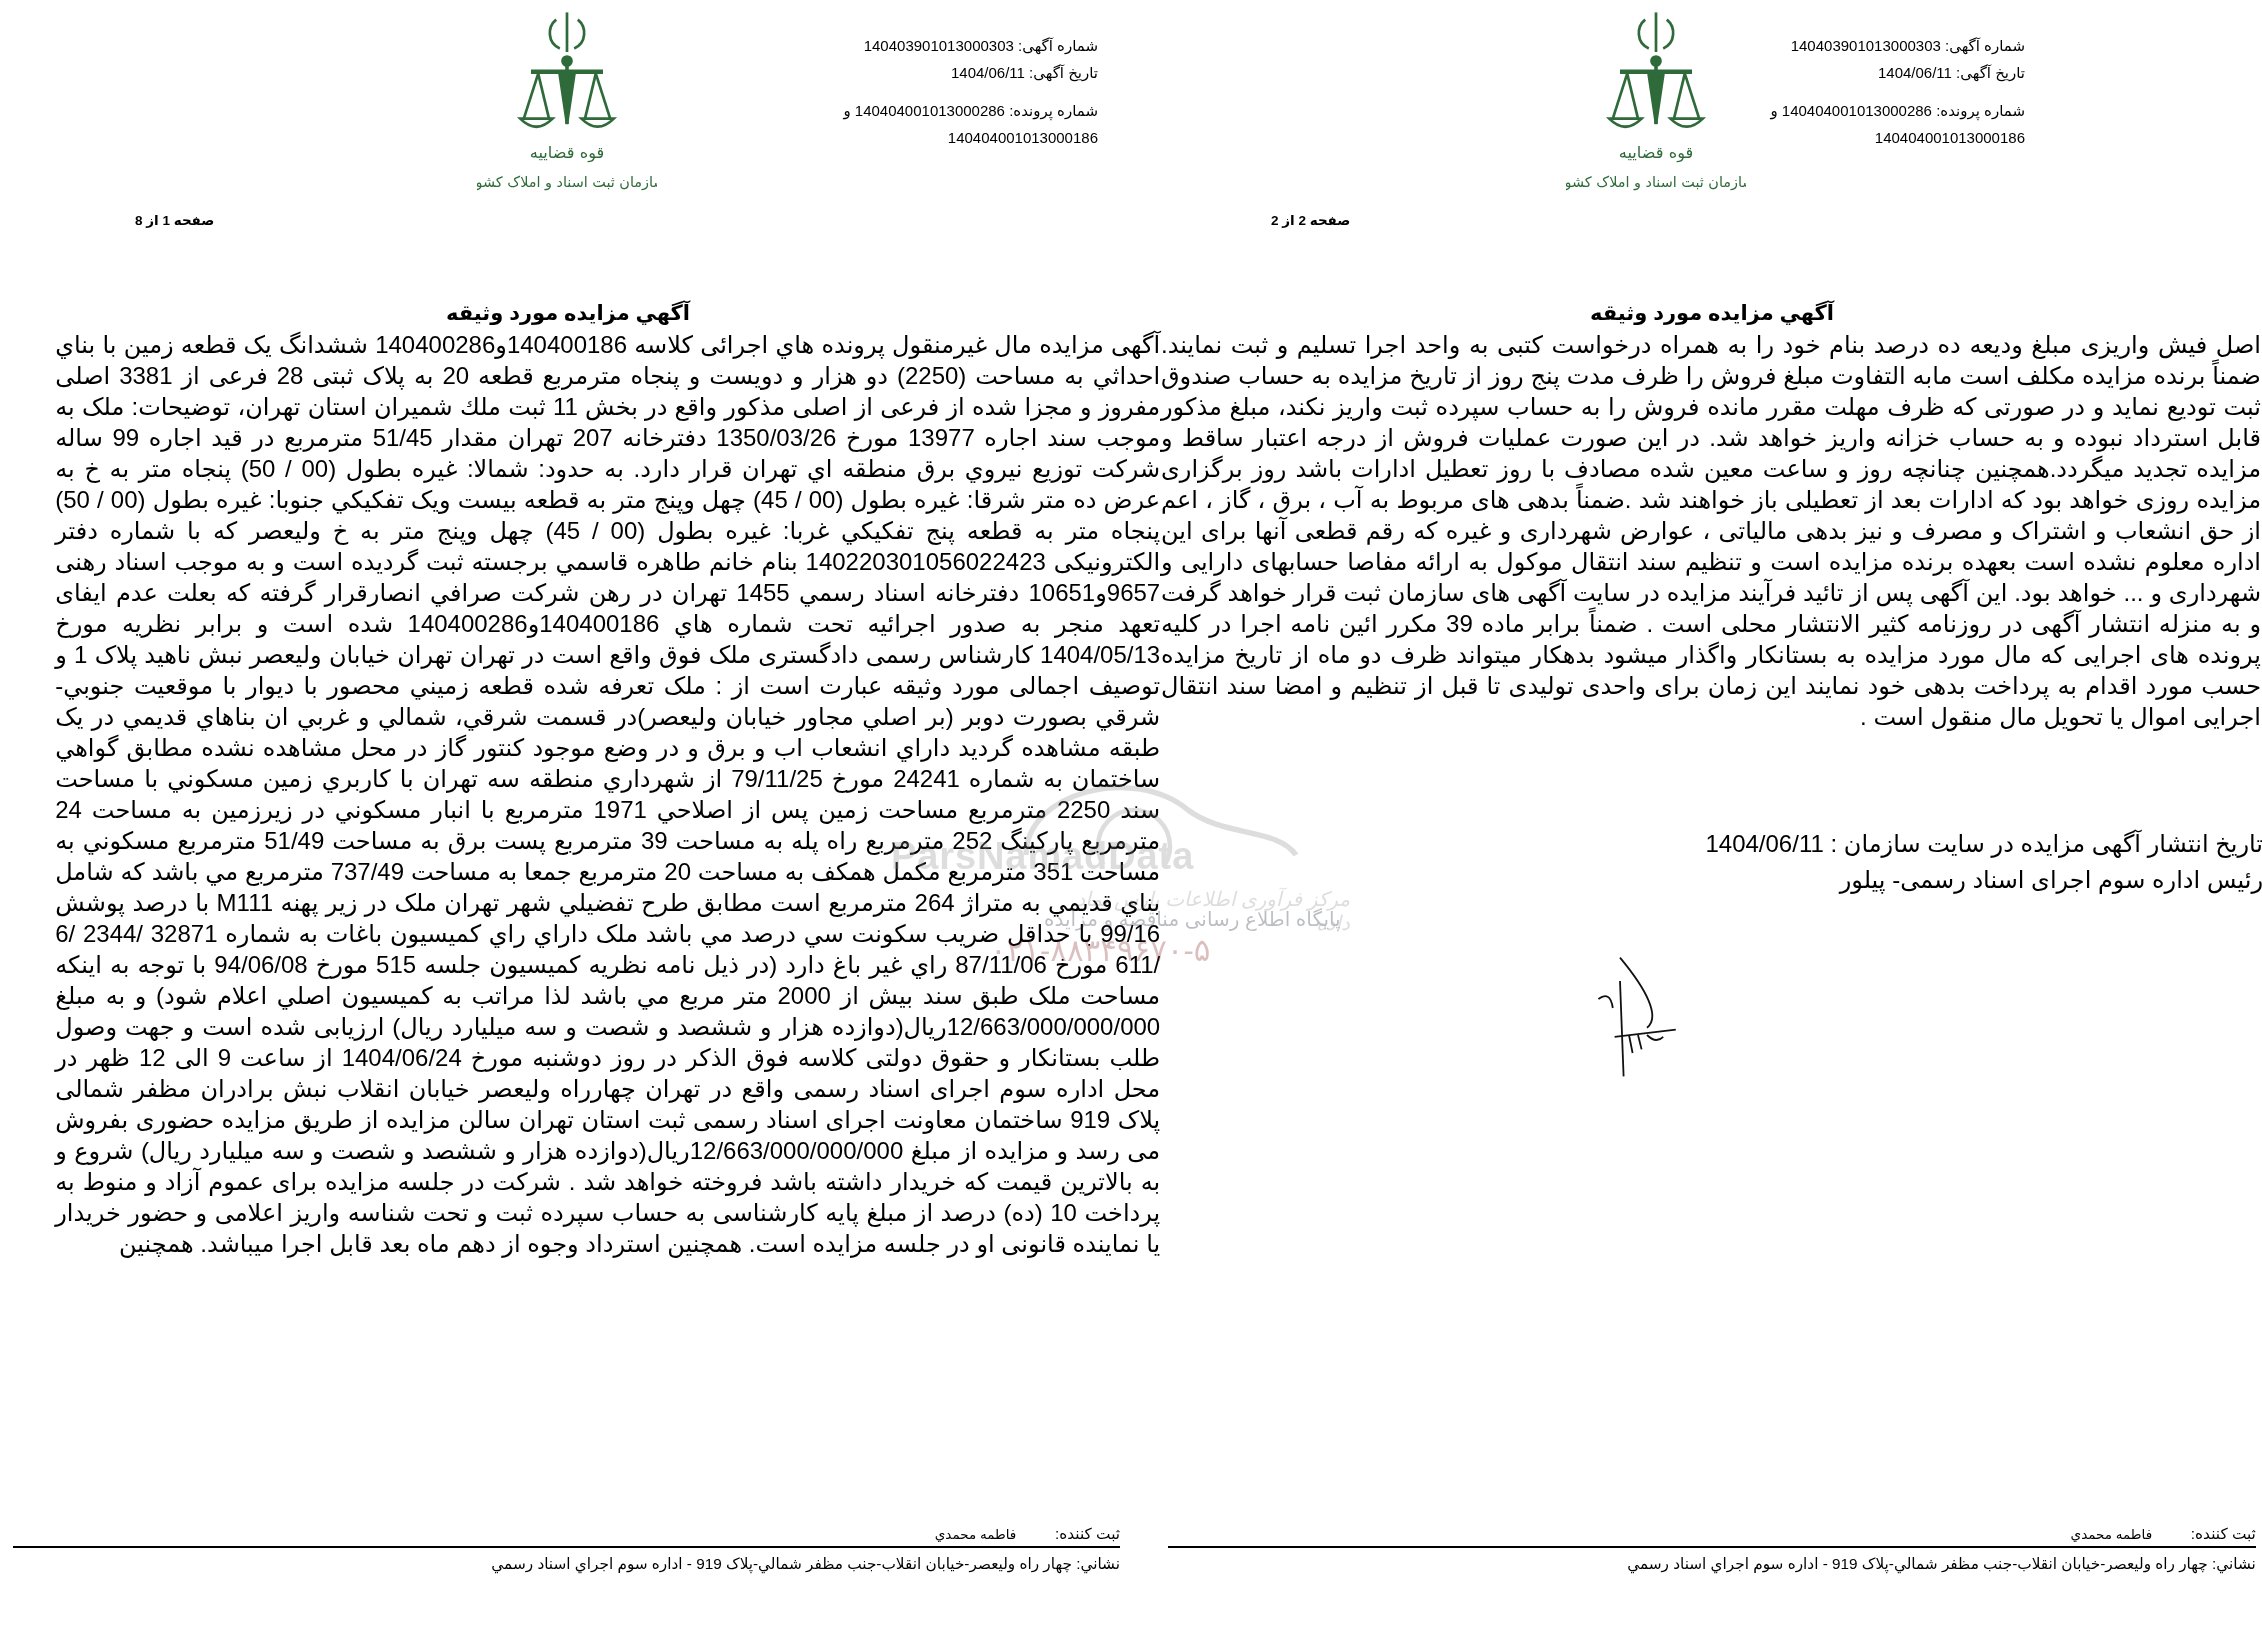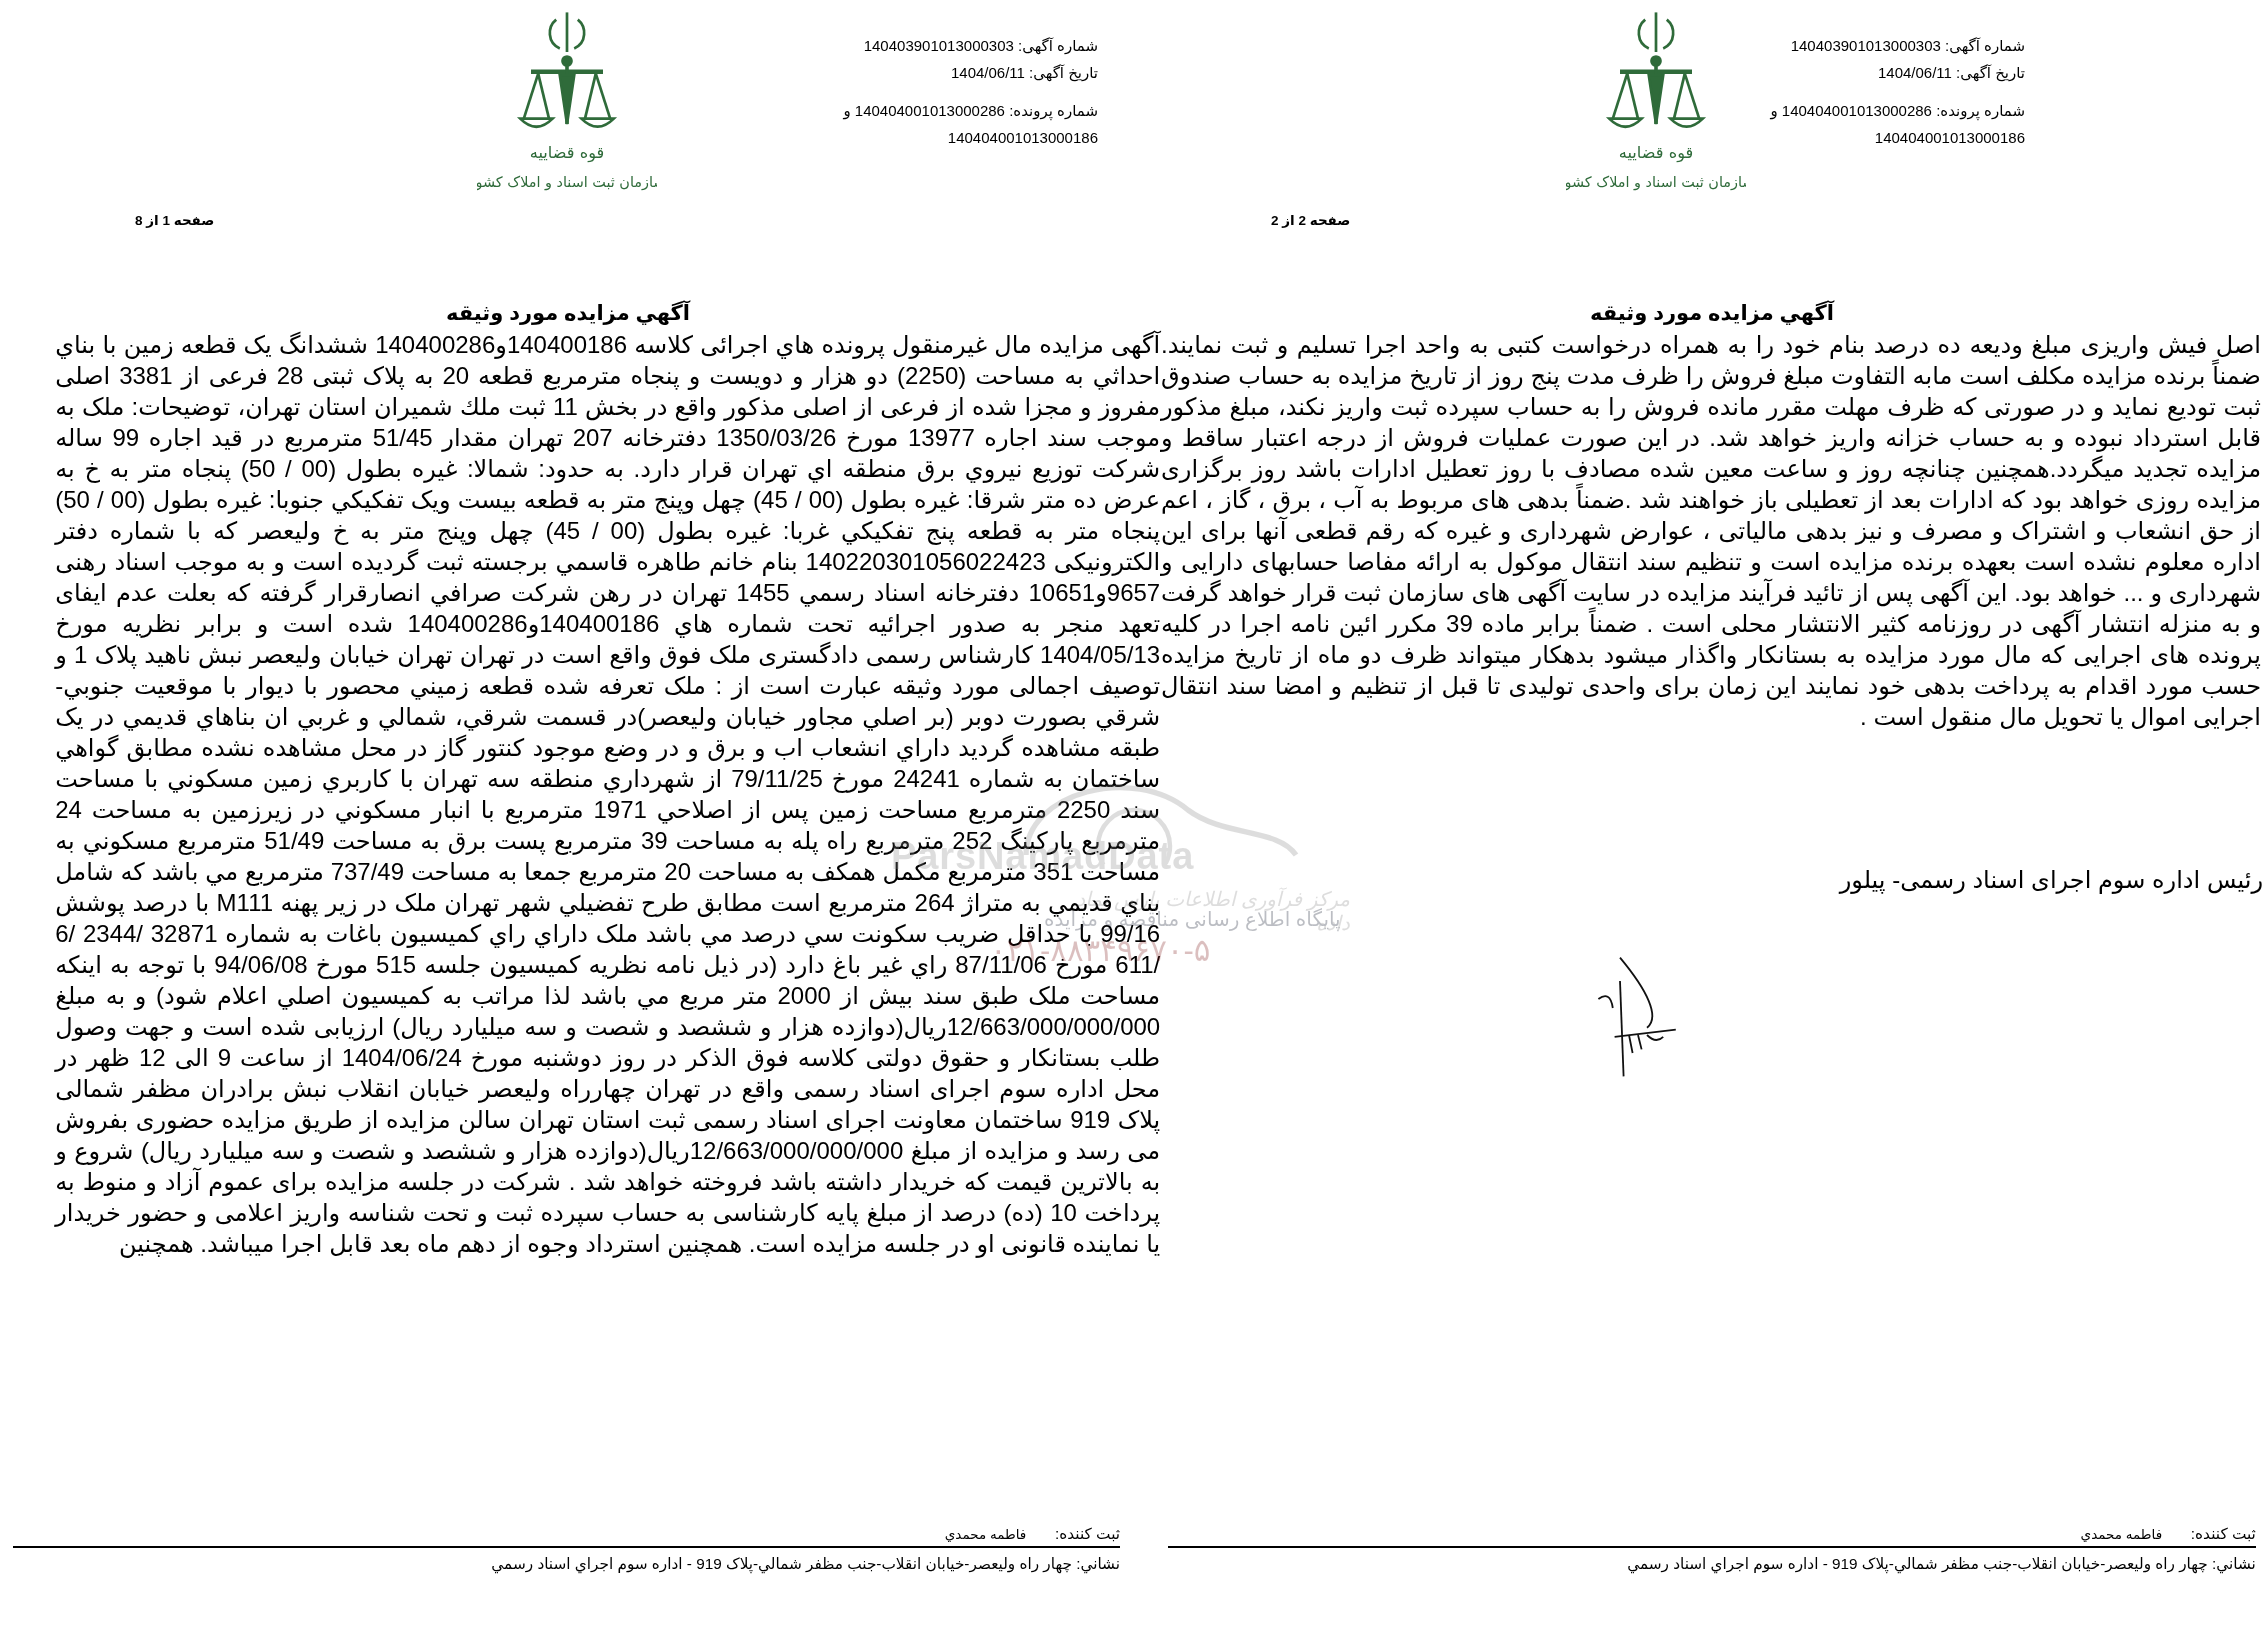--- a/index.html
+++ b/index.html
@@ -31,21 +31,21 @@
   .p1 .body-text { left:7.2px; width:1105px;margin-left:48px; }
   .p2 .body-text { left:0; width:1100px; }
 
   .pub-date { position:absolute; top:830px; right:0; direction:rtl; font-size:24px; }
   .signer { position:absolute; top:866px; right:0; direction:rtl; font-size:24px; }
   .signature { position:absolute; top:954px; left:432px; width:108px; height:126px; }
 
   .footer-reg { position:absolute; top:1525px; direction:rtl; font-size:13.5px; }
   .p1 .footer-reg { right:16px; }
   .p2 .footer-reg { right:7.2px; }
-  .footer-reg .lbl { margin-left:25px; font-size:15.3px; }
+  .footer-reg .lbl { margin-left:35px; font-size:15.3px; }
   .footer-rule { position:absolute; top:1546px; height:1.8px; background:#000; }
   .p1 .footer-rule { left:12.6px; width:441px; left:12.6px; right:16px; width:auto; }
   .p2 .footer-rule { left:7.2px; right:7.2px; }
   .footer-addr { position:absolute; top:1555px; direction:rtl; font-size:15.3px; white-space:nowrap; }
   .p1 .footer-addr { right:16px; }
   .p2 .footer-addr { right:7.2px; }
 
   .watermark { position:absolute; left:954px; top:774px; width:396px; height:198px; pointer-events:none; opacity:0.28; }
   .watermark .wm-brand { position:absolute; top:61px; left:-63px; font-size:38px; font-weight:bold; color:#888; letter-spacing:0.9px; }
   .watermark .wm-line1 { position:absolute; top:101px; left:108px; font-size:20px; color:#888; font-style:italic; direction:rtl;margin-top:12px; }
@@ -118,20 +118,21 @@
       <div class="row">شماره آگهی: 140403901013000303</div>
       <div class="row">تاریخ آگهی: 1404/06/11</div>
       <div class="gap"></div>
       <div class="row">شماره پرونده: 140404001013000286 و</div>
       <div class="row">140404001013000186</div>
     </div>
     <div class="page-num">صفحه 2 از 2</div>
   </div>
   <div class="title">آگهي مزايده مورد وثيقه</div>
   <div class="body-text">اصل فیش واریزی مبلغ ودیعه ده درصد بنام خود را به همراه درخواست کتبی به واحد اجرا تسلیم و ثبت نمایند. ضمناً برنده مزایده مکلف است مابه التفاوت مبلغ فروش را ظرف مدت پنج روز از تاریخ مزایده به حساب صندوق ثبت تودیع نماید و در صورتی که ظرف مهلت مقرر مانده فروش را به حساب سپرده ثبت واریز نکند، مبلغ مذکور قابل استرداد نبوده و به حساب خزانه واریز خواهد شد. در این صورت عملیات فروش از درجه اعتبار ساقط و مزایده تجدید میگردد.همچنین چنانچه روز و ساعت معین شده مصادف با روز تعطیل ادارات باشد روز برگزاری مزایده روزی خواهد بود که ادارات بعد از تعطیلی باز خواهند شد .ضمناً بدهی های مربوط به آب ، برق ، گاز ، اعم از حق انشعاب و اشتراک و مصرف و نیز بدهی مالیاتی ، عوارض شهرداری و غیره که رقم قطعی آنها برای این اداره معلوم نشده است بعهده برنده مزایده است و تنظیم سند انتقال موکول به ارائه مفاصا حسابهای دارایی و شهرداری و ... خواهد بود. این آگهی پس از تائید فرآیند مزایده در سایت آگهی های سازمان ثبت قرار خواهد گرفت و به منزله انتشار آگهی در روزنامه کثیر الانتشار محلی است . ضمناً برابر ماده 39 مکرر ائین نامه اجرا در کلیه پرونده های اجرایی که مال مورد مزایده به بستانکار واگذار میشود بدهکار میتواند ظرف دو ماه از تاریخ مزایده حسب مورد اقدام به پرداخت بدهی خود نمایند این زمان برای واحدی تولیدی تا قبل از تنظیم و امضا سند انتقال اجرایی اموال یا تحویل مال منقول است .</div>
+  <div class="pub-date">تاریخ انتشار آگهی مزایده در سایت سازمان : 1404/06/11</div>
   <div class="signer">رئیس اداره سوم اجرای اسناد رسمی- پیلور</div>
   <svg class="signature" viewBox="0 0 120 140">
     <g stroke="#111" fill="none" stroke-width="2">
       <path d="M30 4 C60 40 75 70 60 82"></path>
       <line x1="24" y1="92" x2="92" y2="84"></line>
       <path d="M30 30 L34 136"></path>
       <path d="M6 50 C14 44 20 46 22 60"></path>
       <path d="M40 90 L44 110 M50 90 L54 106 M60 90 Q70 100 78 92"></path>
     </g>
   </svg>

